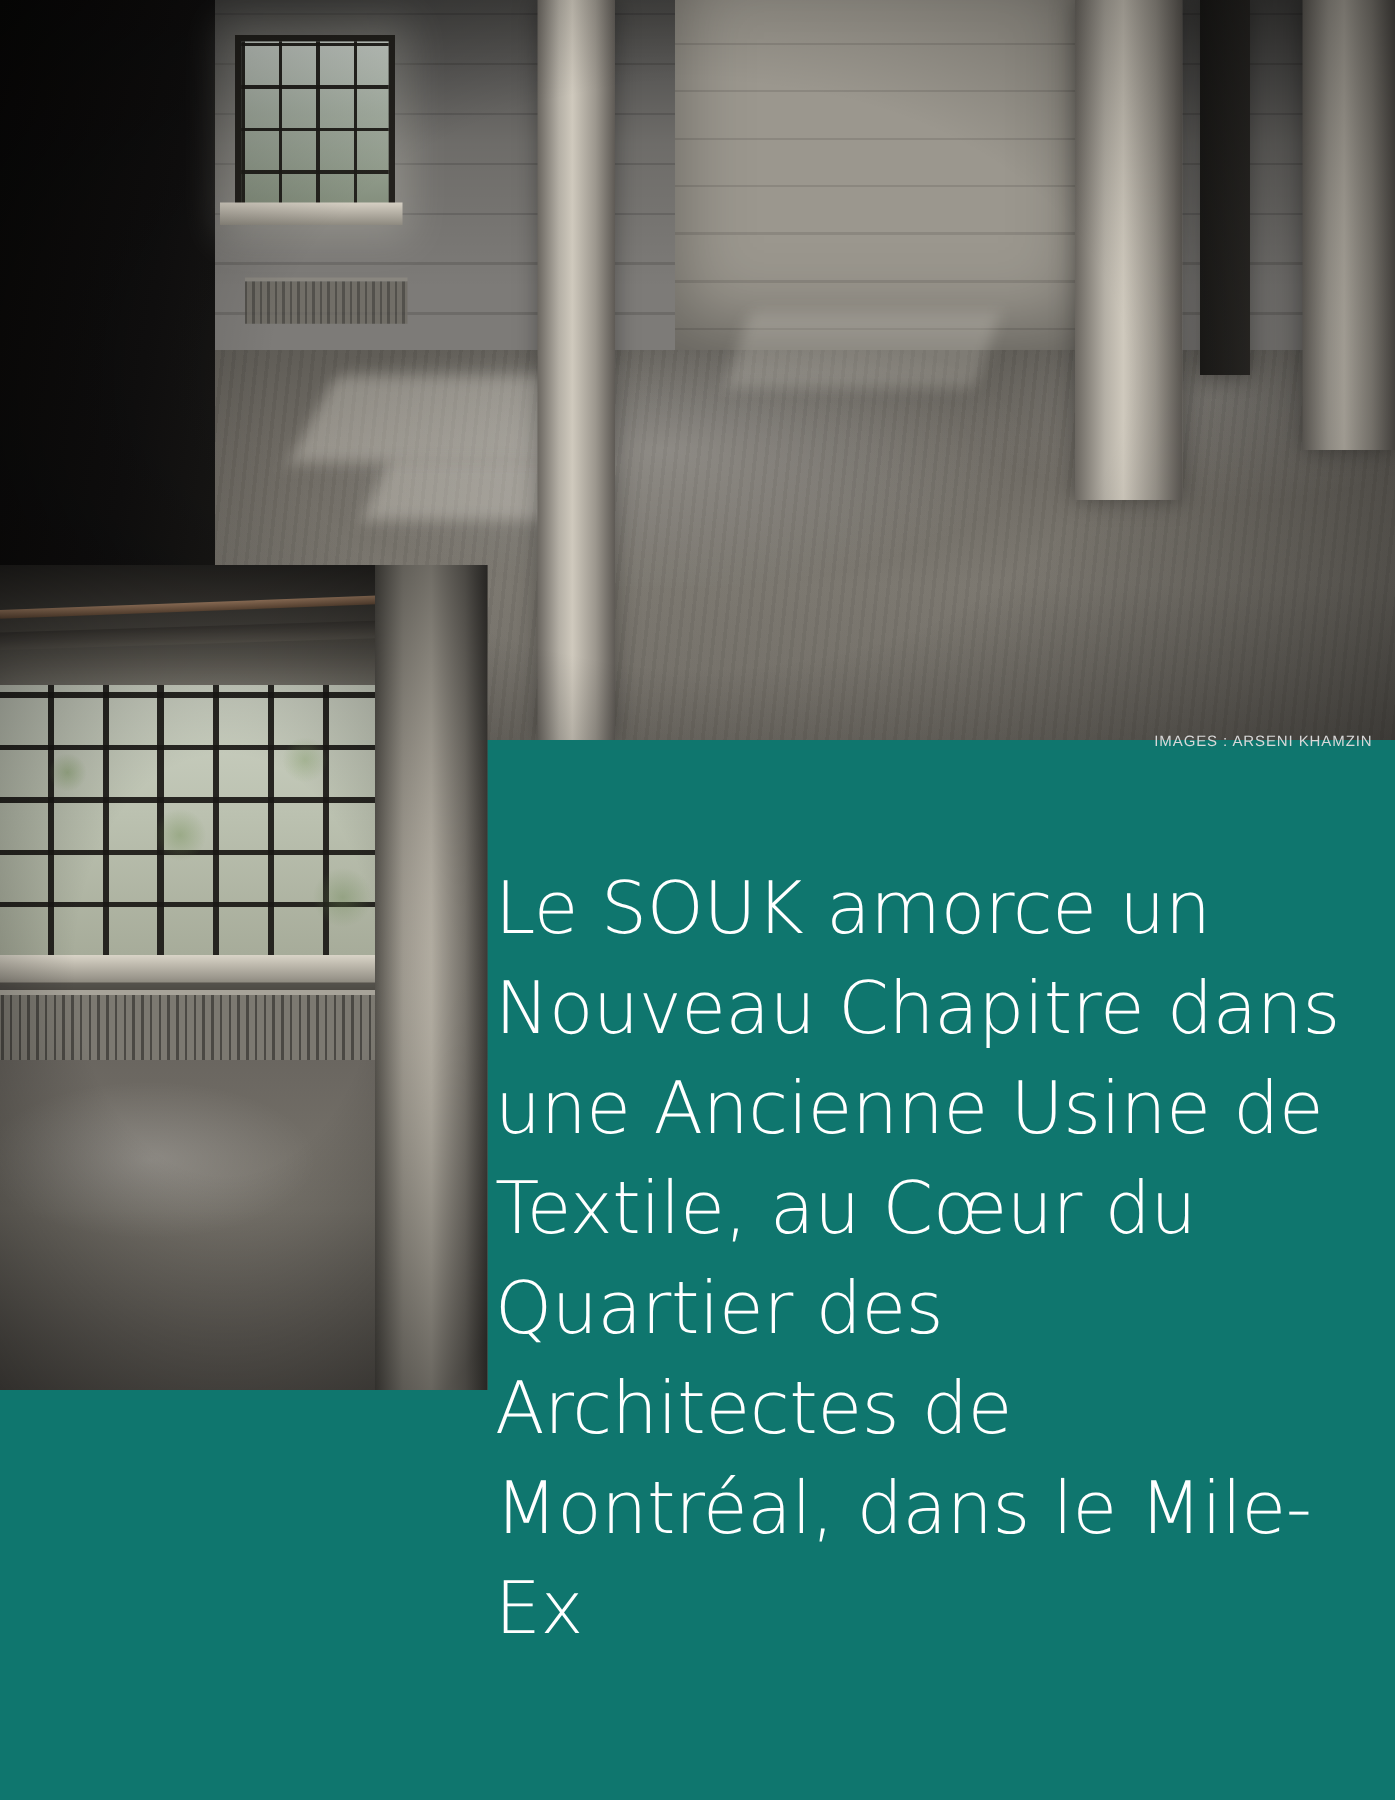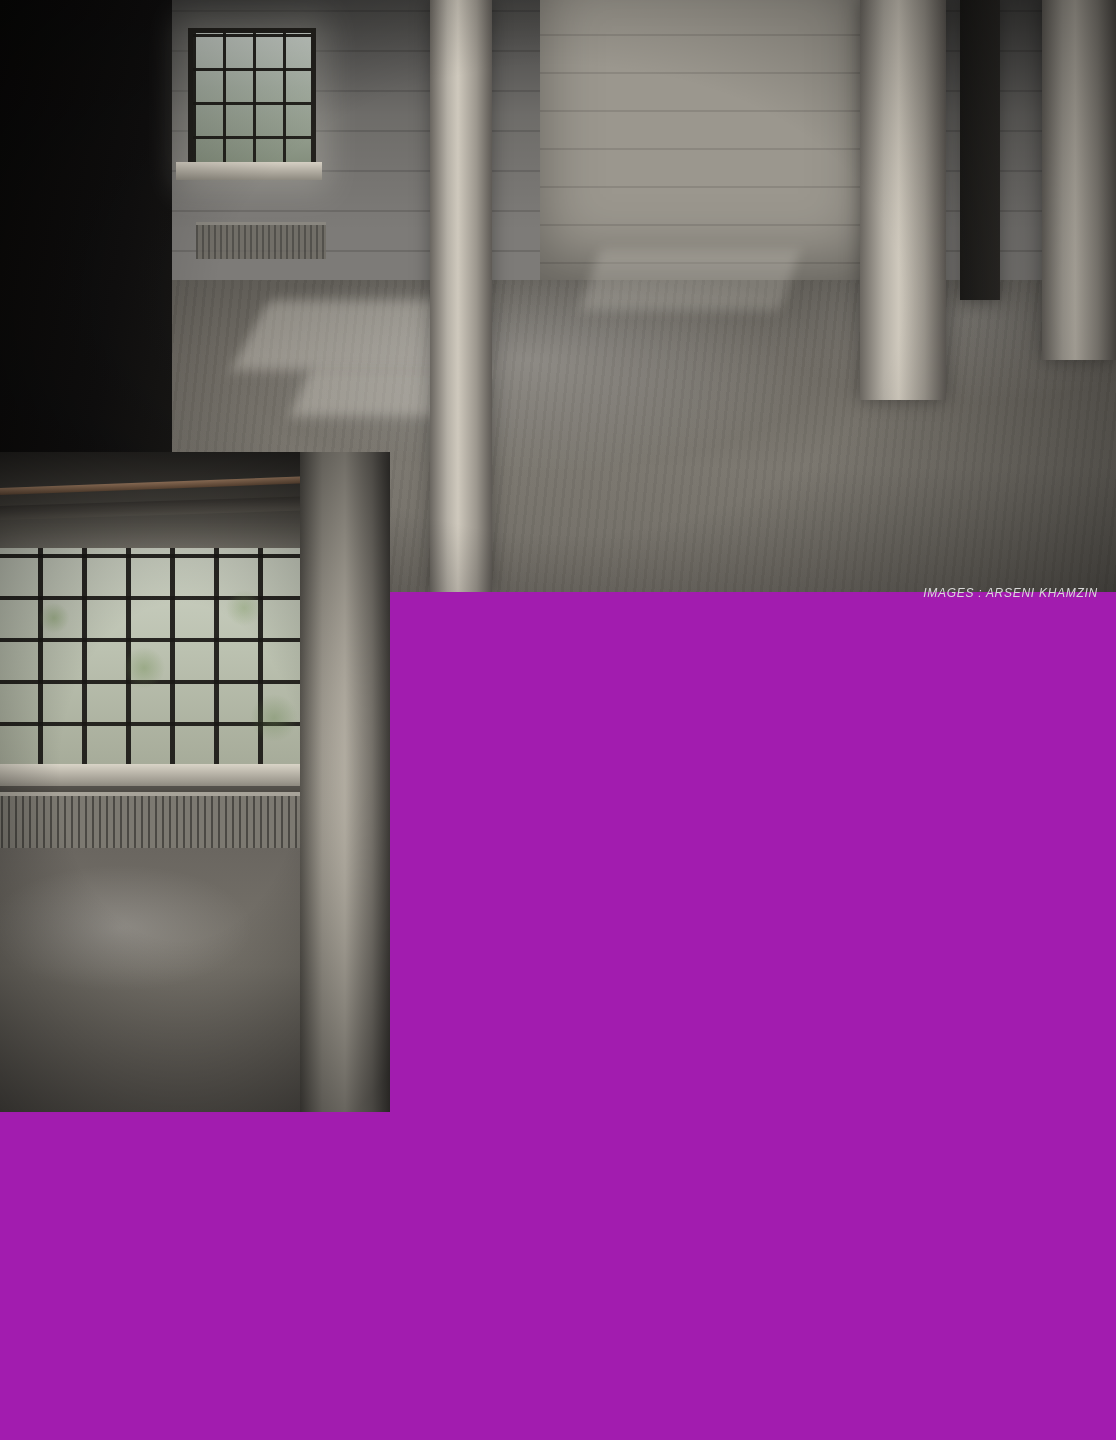--- a/index.html
+++ b/index.html
@@ -11,22 +11,21 @@
     width: 1116px;
     height: 1440px;
     position: relative;
     overflow: hidden;
     font-family: "Liberation Sans", sans-serif;
   }
 
   .page {
     position: absolute;
     inset: 0;
-    background: #a21caf;
-    font-style: italic;
+    background: #0f766e;
   }
 
   
   .photo-main {
     position: absolute;
     left: 0;
     top: 0;
     width: 1116px;
     height: 592px;
     overflow: hidden;
@@ -253,14 +252,15 @@
     <div class="ps-winwall"></div>
     <div class="ps-ledge"></div>
     <div class="ps-rad"></div>
     <div class="ps-floor"></div>
     <div class="ps-col"></div>
     <div class="ps-vig"></div>
   </div>
 
   <div class="credit">IMAGES : ARSENI KHAMZIN</div>
 
+  <h1 class="headline">Le SOUK amorce un Nouveau Chapitre dans une Ancienne Usine de Textile, au Cœur du Quartier des Architectes de Montréal, dans le Mile-Ex</h1>
 
 </div>
 
 </body></html>

